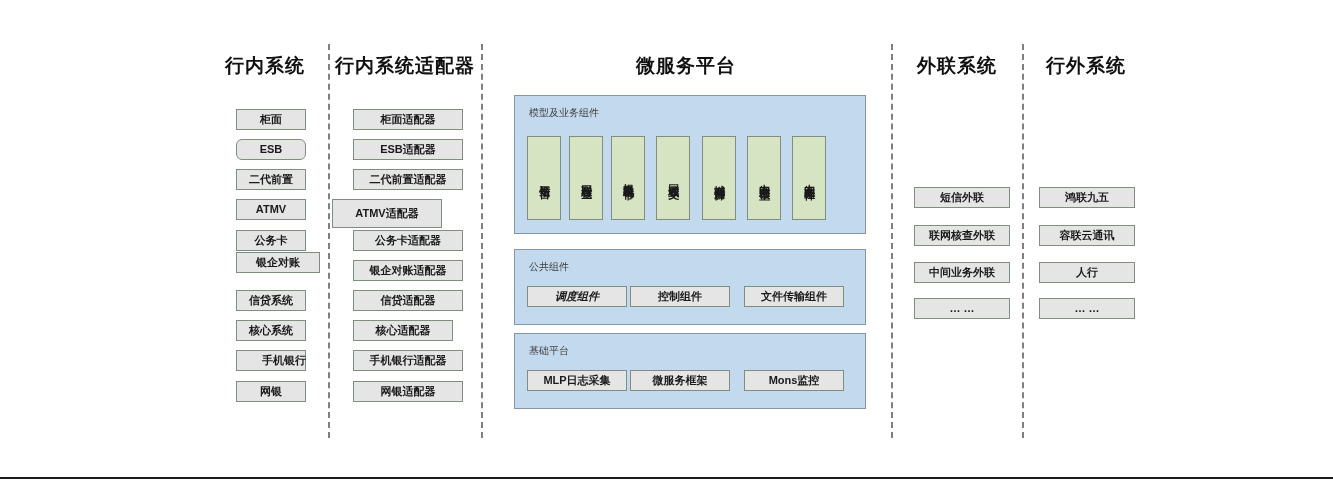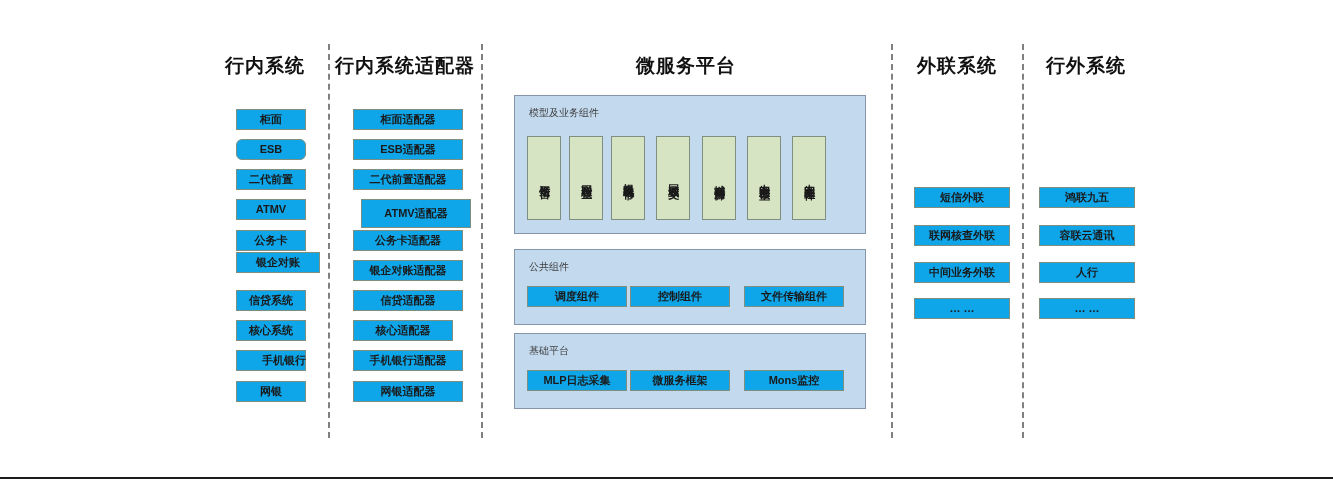--- a/index.html
+++ b/index.html
@@ -36,21 +36,21 @@
     font-weight: bold;
     color: #111111;
     letter-spacing: 1px;
     white-space: nowrap;
     top: 53px;
   }
 
   
   .gbox {
     position: absolute;
-    background: #0ea5e9;
+    background: #e5e5e5;
     border: 1px solid #7f8f7f;
     box-sizing: border-box;
     display: flex;
     align-items: center;
     justify-content: center;
     font-size: 11px;
     font-weight: bold;
     color: #1a1a1a;
     text-align: center;
     line-height: 1.1;
@@ -127,21 +127,21 @@
   <div class="gbox" style="left:236px;top:230px;width:70px;height:21px;">公务卡</div>
   <div class="gbox" style="left:236px;top:252px;width:84px;height:21px;">银企对账</div>
   <div class="gbox" style="left:236px;top:290px;width:70px;height:21px;">信贷系统</div>
   <div class="gbox" style="left:236px;top:320px;width:70px;height:21px;">核心系统</div>
   <div class="gbox" style="left:236px;top:350px;width:70px;height:21px;padding-left:26px;">手机银行</div>
   <div class="gbox" style="left:236px;top:381px;width:70px;height:21px;">网银</div>
 
   <div class="gbox" style="left:353px;top:109px;width:110px;height:21px;">柜面适配器</div>
   <div class="gbox" style="left:353px;top:139px;width:110px;height:21px;">ESB适配器</div>
   <div class="gbox" style="left:353px;top:169px;width:110px;height:21px;">二代前置适配器</div>
-  <div class="gbox" style="left:361px;top:199px;width:110px;height:29px;text-align:right;">ATMV适配器</div>
+  <div class="gbox" style="left:332px;top:199px;width:110px;height:29px;text-align:right;">ATMV适配器</div>
   <div class="gbox" style="left:353px;top:230px;width:110px;height:21px;">公务卡适配器</div>
   <div class="gbox" style="left:353px;top:260px;width:110px;height:21px;">银企对账适配器</div>
   <div class="gbox" style="left:353px;top:290px;width:110px;height:21px;">信贷适配器</div>
   <div class="gbox" style="left:353px;top:320px;width:100px;height:21px;">核心适配器</div>
   <div class="gbox" style="left:353px;top:350px;width:110px;height:21px;">手机银行适配器</div>
   <div class="gbox" style="left:353px;top:381px;width:110px;height:21px;">网银适配器</div>
 
   <div class="bpanel" style="left:514px;top:95px;width:352px;height:139px;">
     <div class="bpanel-title">模型及业务组件</div>
   </div>
@@ -163,21 +163,21 @@
   <div class="gbox-vert" style="left:747px;top:136px;width:34px;height:84px;">
       <span>中间业务模型</span>
     </div>
   <div class="gbox-vert" style="left:792px;top:136px;width:34px;height:84px;">
       <span>中间业务组件</span>
     </div>
 
   <div class="bpanel" style="left:514px;top:249px;width:352px;height:76px;">
     <div class="bpanel-title">公共组件</div>
   </div>
-  <div class="gbox" style="left:527px;top:286px;width:100px;height:21px;">调度组件</div>
+  <div class="gbox" style="left:527px;top:286px;width:100px;height:21px;font-style:italic;">调度组件</div>
   <div class="gbox" style="left:630px;top:286px;width:100px;height:21px;">控制组件</div>
   <div class="gbox" style="left:744px;top:286px;width:100px;height:21px;">文件传输组件</div>
 
   <div class="bpanel" style="left:514px;top:333px;width:352px;height:76px;">
     <div class="bpanel-title">基础平台</div>
   </div>
   <div class="gbox" style="left:527px;top:370px;width:100px;height:21px;">MLP日志采集</div>
   <div class="gbox" style="left:630px;top:370px;width:100px;height:21px;">微服务框架</div>
   <div class="gbox" style="left:744px;top:370px;width:100px;height:21px;">Mons监控</div>
 

